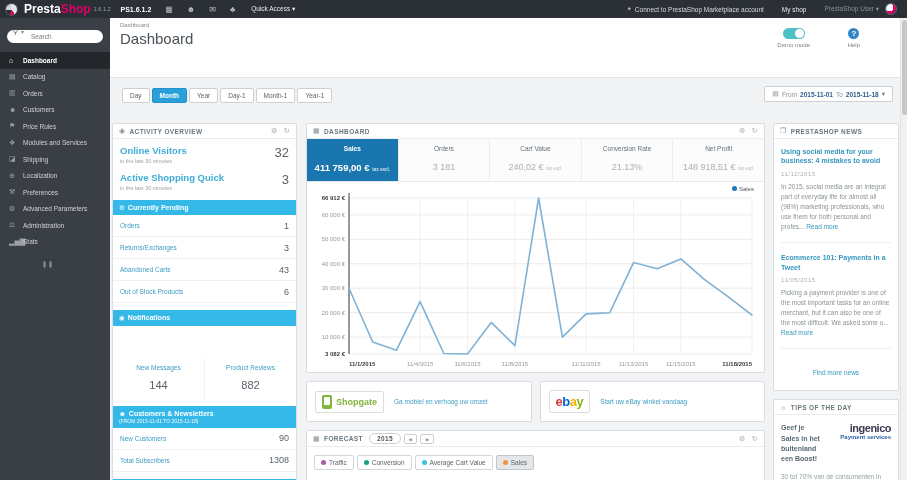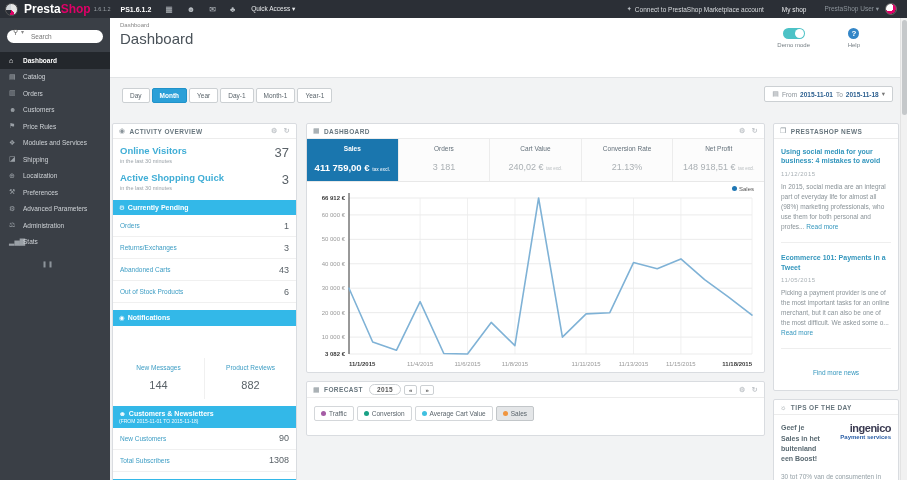--- a/index.html
+++ b/index.html
@@ -254,21 +254,21 @@
       <span>ACTIVITY OVERVIEW</span>
       <span class="spacer"></span>
       <span class="hbtn">⚙</span>
       <span class="hbtn">↻</span>
     </div>
     <div class="live-row">
       <div>
         <div class="live-label">Online Visitors</div>
         <div class="live-sub">in the last 30 minutes</div>
       </div>
-      <div class="live-val">37</div>
+      <div class="live-val">32</div>
     </div>
     <div class="live-row">
       <div>
         <div class="live-label">Active Shopping Quick</div>
         <div class="live-sub">in the last 30 minutes</div>
       </div>
       <div class="live-val">3</div>
     </div>
 
     <div class="bluebar"><span class="bico">⚙</span><span>Currently Pending</span></div>
@@ -381,20 +381,35 @@
           <text x="279.05882352941177" y="184" text-anchor="middle" font-size="6" fill="#999" font-weight="normal">11/11/2015</text>
           <text x="326.47058823529414" y="184" text-anchor="middle" font-size="6" fill="#999" font-weight="normal">11/13/2015</text>
           <text x="373.88235294117646" y="184" text-anchor="middle" font-size="6" fill="#999" font-weight="normal">11/15/2015</text>
           <text x="445" y="184" text-anchor="end" font-size="6" fill="#3a3a3a" font-weight="bold">11/18/2015</text>
           <line x1="42" x2="42" y1="11" y2="172" stroke="#3a3a3a" stroke-width="1"></line>
           <polyline points="42.0,106.2 65.7,160.0 89.4,168.3 113.1,119.7 136.8,171.5 160.5,172.0 184.2,140.4 207.9,163.6 231.6,16.0 255.4,155.1 279.1,131.9 302.8,130.7 326.5,80.6 350.2,86.7 373.9,76.9 397.6,97.7 421.3,114.8 445.0,133.1" fill="none" stroke="#7fb2d6" stroke-width="1.6" stroke-linejoin="round" stroke-linecap="round"></polyline>
         </svg>
     </div>
   </div>
 
+  <div class="brow">
+    <div class="banner">
+      <div class="logobox">
+        <div class="sg-ico"></div>
+        <span class="sg-text">Shopgate</span>
+      </div>
+      <span class="banner-link">Ga mobiel en verhoog uw omzet</span>
+    </div>
+    <div class="banner">
+      <div class="logobox">
+        <span class="ebay"><span class="e">e</span><span class="b">b</span><span class="a">a</span><span class="y">y</span></span>
+      </div>
+      <span class="banner-link">Start uw eBay winkel vandaag</span>
+    </div>
+  </div>
 
   <div class="panel">
     <div class="phead">
       <span class="picon">▦</span>
       <span>FORECAST</span>
       <span class="year-badge">2015</span>
       <button class="nav-btn">«</button>
       <button class="nav-btn">»</button>
       <span class="spacer"></span>
       <span class="hbtn">⚙</span>

